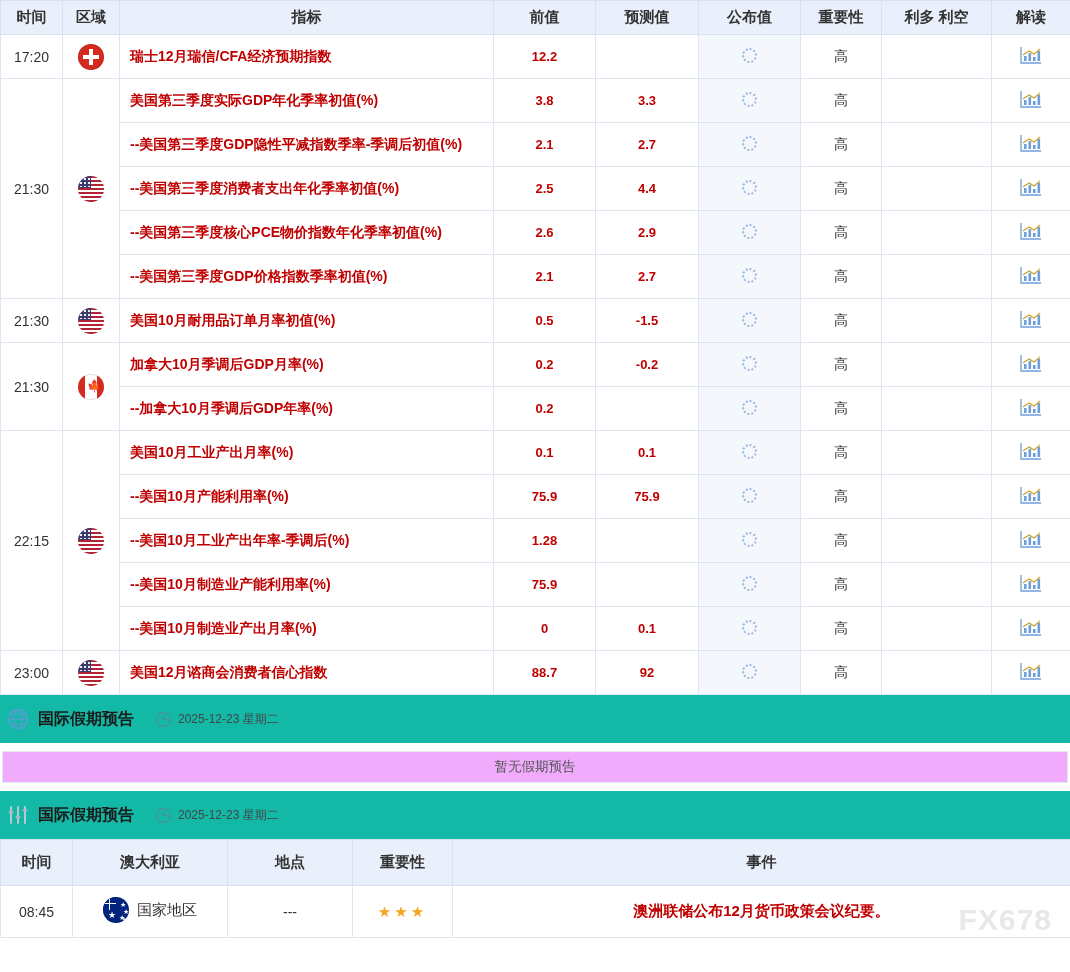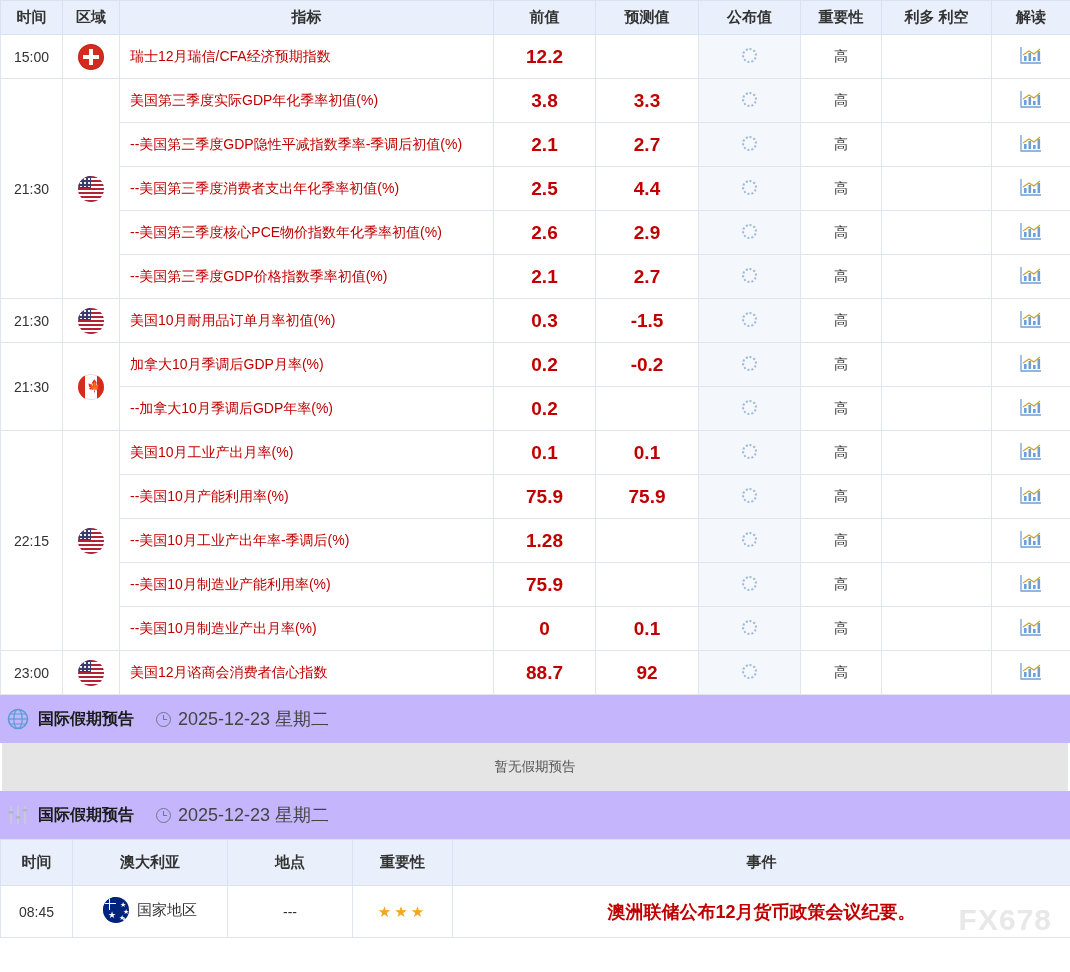--- a/index.html
+++ b/index.html
@@ -29,27 +29,27 @@
     text-align: center;
     vertical-align: middle;
     height: 44px;
     color: #333;
   }
   .cal td.time { color: #333; font-size: 14px; }
   .cal td.indicator {
     text-align: left;
     padding: 4px 8px 4px 10px;
     color: #c00000;
-    font-weight: normal;
+    font-weight: bold;
     line-height: 1.45;
   }
   .cal td.prev, .cal td.fcst {
     color: #c00000;
     font-weight: bold;
-    font-size: 19px;
+    font-size: 13px;
   }
   .cal td.pub { background: #f4f8fd; }
   .cal td.imp { color: #333; font-size: 14px; }
 
   
   col.c-time { width: 62px; }
   col.c-region { width: 57px; }
   col.c-ind { width: 374px; }
   col.c-prev { width: 102px; }
   col.c-fcst { width: 103px; }
@@ -126,68 +126,68 @@
 
   
   .chart-ico { display:inline-block; width: 22px; height: 18px; position: relative; }
   .chart-ico svg { display: block; }
 
   
   .section-head {
     height: 48px;
     display: flex; align-items: center;
     padding-left: 6px;
-    background: #c4b5fd;
+    background: #14b8a6;
     border: none;
   }
   .section-head .globe, .section-head .eqz {
     width: 24px; height: 24px; margin-right: 8px; flex: 0 0 auto;
   }
   .section-head .title {
     font-size: 16px; font-weight: bold; color: #1a1a1a; margin-right: 22px;
   }
   .section-head .clock {
     width: 15px; height: 15px; border: 1.4px solid #6b7a8d; border-radius: 50%;
     position: relative; margin-right: 7px; flex: 0 0 auto;
   }
   .section-head .clock::before {
     content: ""; position: absolute; left: 5.6px; top: 2.6px;
     width: 1.2px; height: 5px; background: #6b7a8d;
   }
   .section-head .clock::after {
     content: ""; position: absolute; left: 6px; top: 6.6px;
     width: 4px; height: 1.2px; background: #6b7a8d;
   }
-  .section-head .date { font-size: 18px; color: #444; }
+  .section-head .date { font-size: 12px; color: #444; }
 
   
   .notice {
     border: 1px solid #e2e8f1;
-    height: 48px;
+    height: 32px;
     display: flex; align-items: center; justify-content: center;
     font-size: 13.5px; color: #555;
-    background: #e5e5e5;
-    margin: 0 2px;
+    background: #f0abfc;
+    margin: 8px 2px;
   }
 
   
   .ev thead th {
     background: #eaf0fb;
     color: #333; font-size: 15px; font-weight: bold;
     height: 46px; border: 1px solid #d8e2f0;
     text-align: center; vertical-align: middle;
   }
   .ev td {
     border: 1px solid #dfe6f0; height: 52px;
     font-size: 14px; text-align: center; vertical-align: middle; color: #333;
   }
   .ev td.country { font-size: 15px; }
   .ev td.country .wrap { display: inline-flex; align-items: center; gap: 8px; justify-content: center;}
   .ev td.event {
-    color: #c00000; font-weight: bold; font-size: 18px;
+    color: #c00000; font-weight: bold; font-size: 15px;
   }
   .stars { color: #f5a623; font-size: 15px; letter-spacing: 3px; }
   col.e-time { width: 72px; }
   col.e-country { width: 155px; }
   col.e-place { width: 125px; }
   col.e-imp { width: 100px; }
   col.e-event { width: 618px; }
 
   
   .watermark {
@@ -223,21 +223,21 @@
         <th>前值</th>
         <th>预测值</th>
         <th>公布值</th>
         <th>重要性</th>
         <th>利多 利空</th>
         <th>解读</th>
       </tr>
     </thead>
     <tbody id="cal-body">
         <tr>
-          <td class="time" rowspan="1">15:00</td>
+          <td class="time" rowspan="1">17:20</td>
           <td class="region" rowspan="1"><span class="flag flag-ch"></span></td>
           <td class="indicator">瑞士12月瑞信/CFA经济预期指数</td>
           <td class="prev">12.2</td>
           <td class="fcst"></td>
           <td class="pub"><span class="spinner"></span></td>
           <td class="imp">高</td>
           <td class="ls"></td>
           <td class="read"><span class="chart-ico"><svg width="22" height="18" viewBox="0 0 22 18">
                 <path d="M1 1 L1 17 L21 17" fill="none" stroke="#6f9fd8" stroke-width="1.3"></path>
                 <rect x="4" y="10" width="2.6" height="5" fill="#6f9fd8"></rect>
@@ -326,21 +326,21 @@
                 <rect x="8.5" y="7" width="2.6" height="8" fill="#6f9fd8"></rect>
                 <rect x="13" y="11" width="2.6" height="4" fill="#6f9fd8"></rect>
                 <rect x="17.5" y="5" width="2.6" height="10" fill="#6f9fd8"></rect>
                 <path d="M3 9 L9 5 L14 8 L20 3" fill="none" stroke="#c9a227" stroke-width="1.1"></path>
               </svg></span></td>
         </tr>
         <tr>
           <td class="time" rowspan="1">21:30</td>
           <td class="region" rowspan="1"><span class="flag flag-us"><span class="stripes"></span><span class="canton"></span></span></td>
           <td class="indicator">美国10月耐用品订单月率初值(%)</td>
-          <td class="prev">0.3</td>
+          <td class="prev">0.5</td>
           <td class="fcst">-1.5</td>
           <td class="pub"><span class="spinner"></span></td>
           <td class="imp">高</td>
           <td class="ls"></td>
           <td class="read"><span class="chart-ico"><svg width="22" height="18" viewBox="0 0 22 18">
                 <path d="M1 1 L1 17 L21 17" fill="none" stroke="#6f9fd8" stroke-width="1.3"></path>
                 <rect x="4" y="10" width="2.6" height="5" fill="#6f9fd8"></rect>
                 <rect x="8.5" y="7" width="2.6" height="8" fill="#6f9fd8"></rect>
                 <rect x="13" y="11" width="2.6" height="4" fill="#6f9fd8"></rect>
                 <rect x="17.5" y="5" width="2.6" height="10" fill="#6f9fd8"></rect>

